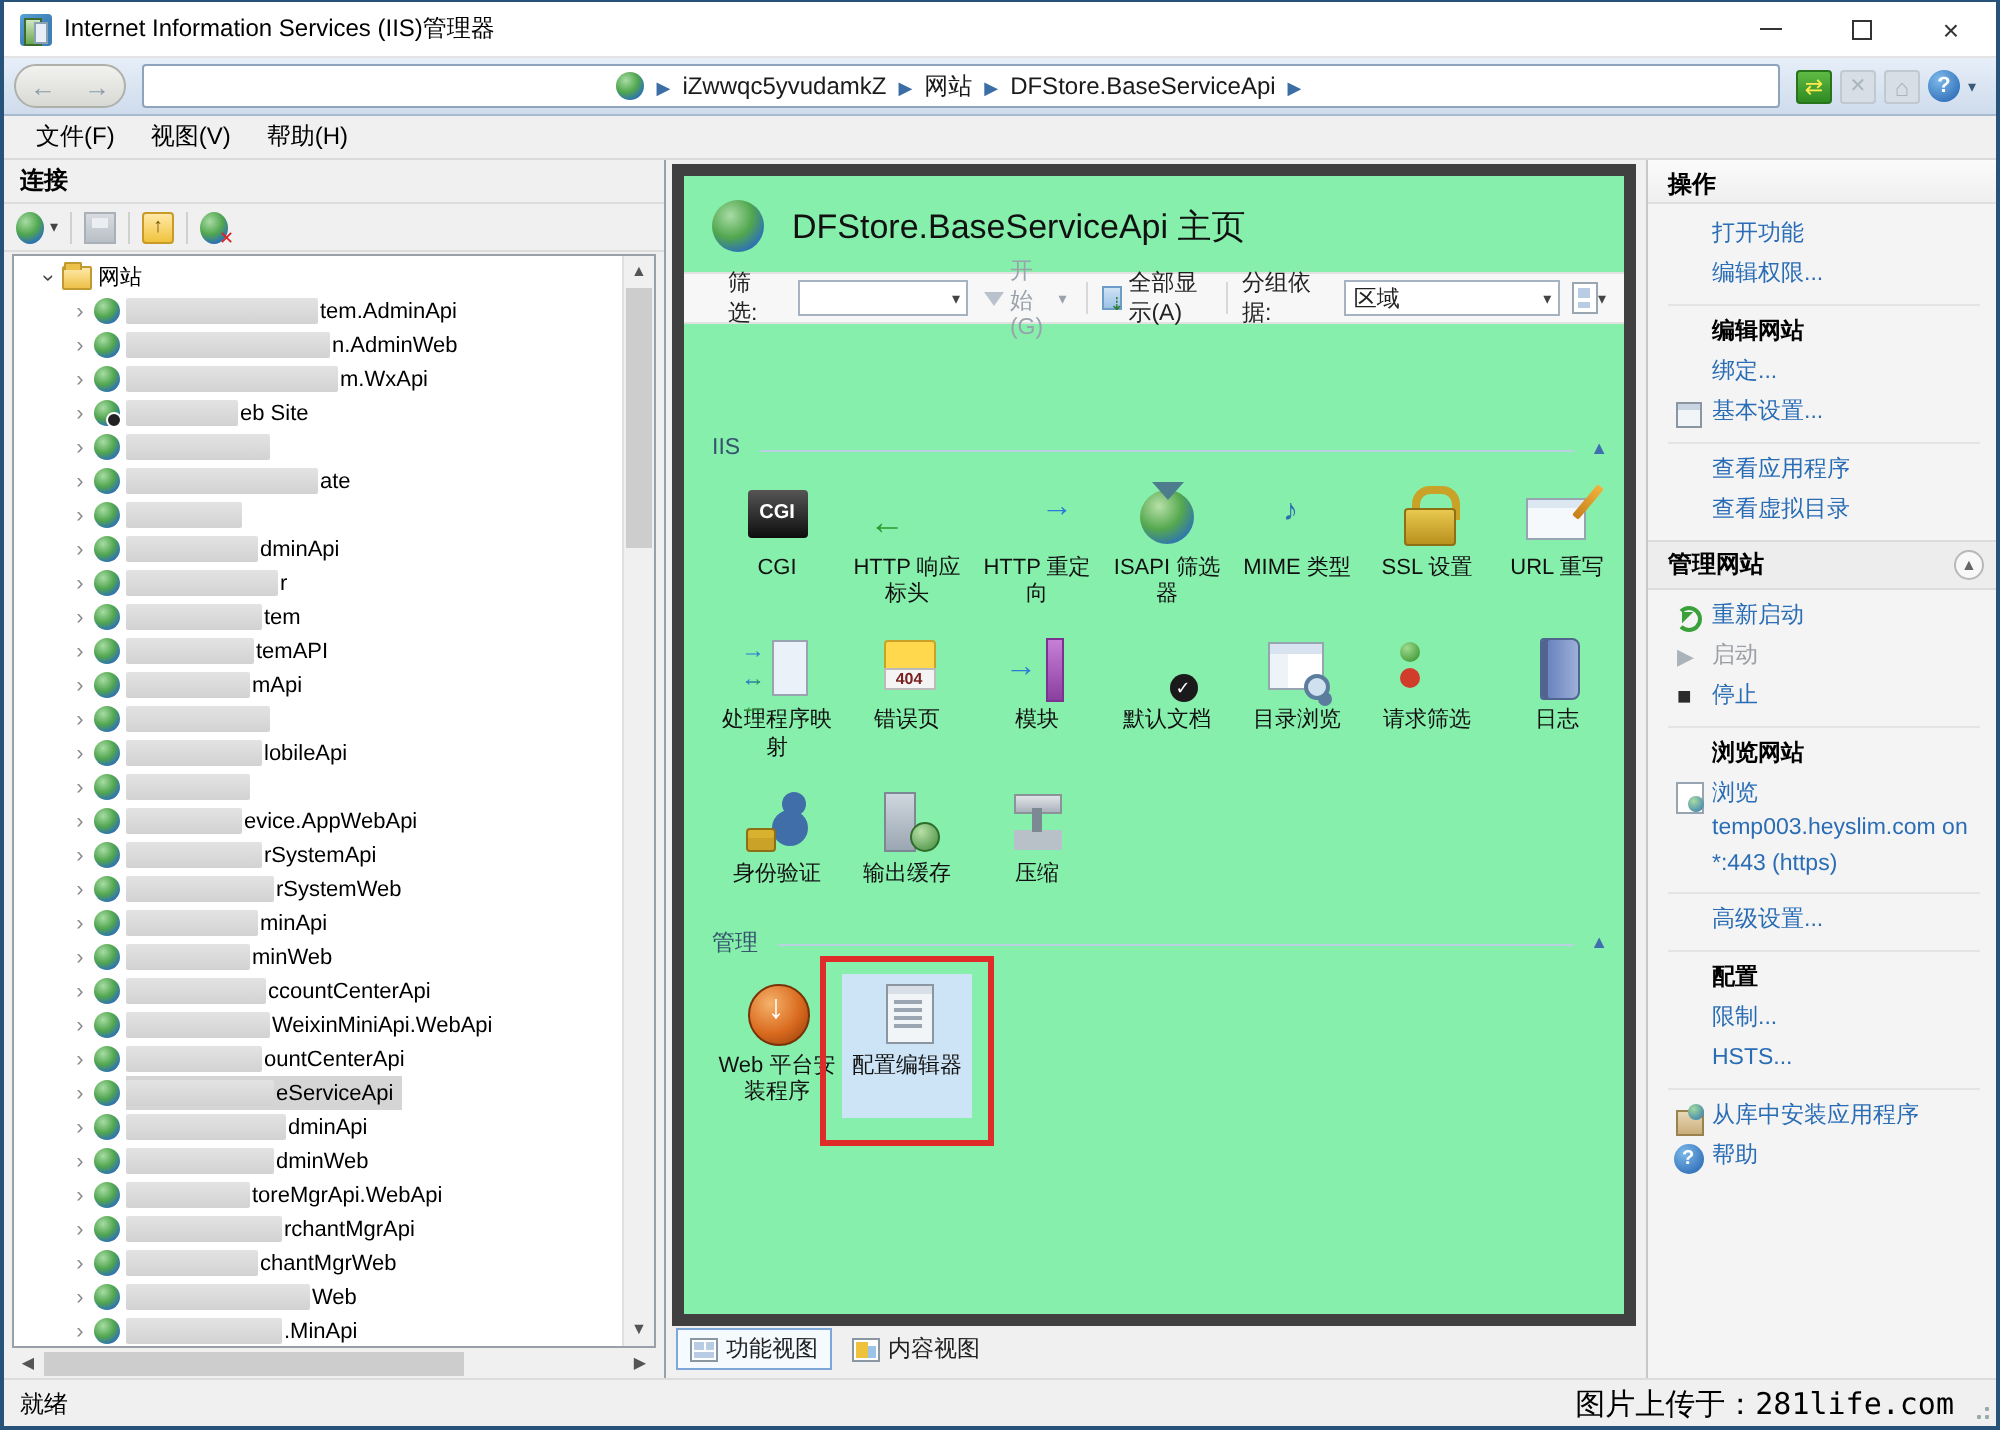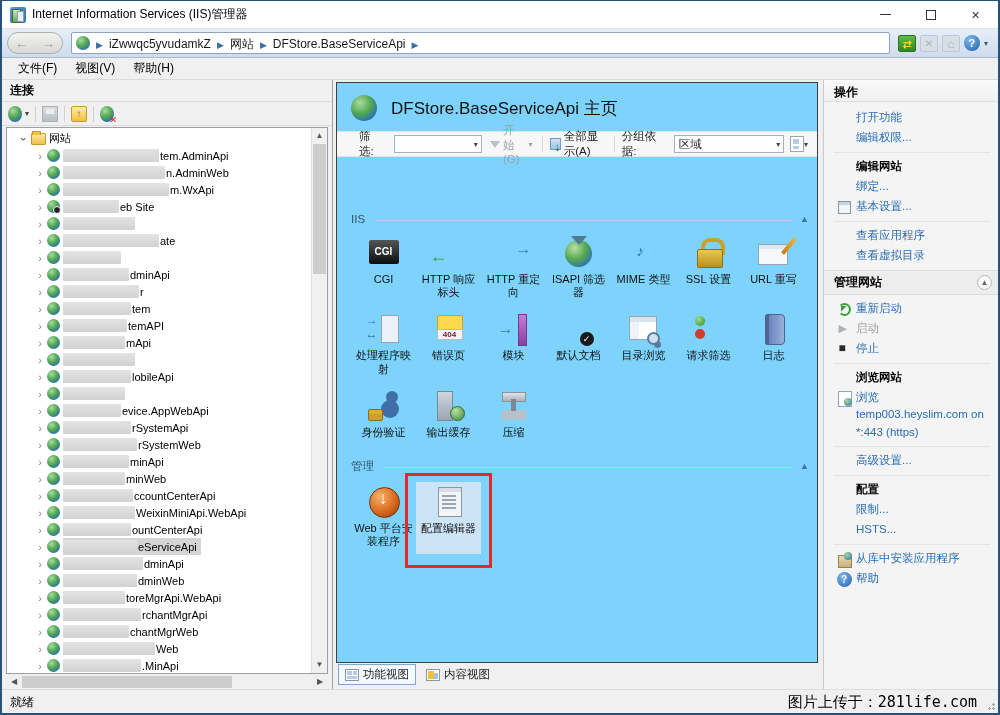--- a/index.html
+++ b/index.html
@@ -15,21 +15,21 @@
   #win-controls { margin-left:auto; display:flex; height:100%; }
   .win-btn { width:45px; height:100%; display:flex; align-items:center; justify-content:center; color:#333; font-size:13px; }
   .glyph-min { width:11px; height:1px; background:#333; }
   .glyph-max { width:10px; height:10px; border:1px solid #333; }
   .glyph-close { font-size:14px; line-height:1; }
 
   
   #addressbar { position:absolute; top:28px; left:0; right:0; height:29px; background:linear-gradient(#e6eef8,#cfdcec); border-bottom:1px solid #a8bacd; display:flex; align-items:center; }
   .nav-oval { width:56px; height:22px; margin-left:5px; background:linear-gradient(#f2f2f0,#d8d8d4); border:1px solid #b0b0aa; border-radius:11px; display:flex; align-items:center; justify-content:space-around; }
   .nav-arrow { color:#8a9aa8; font-size:13px; line-height:1; }
-  #crumb-box { flex:1; height:22px; margin:16px 8px; background:#fff; border:1px solid #8ea4bd; border-radius:2px; display:flex; align-items:center; padding-left:4px; overflow:hidden; }
+  #crumb-box { flex:1; height:22px; margin:16px 8px; background:#fff; border:1px solid #8ea4bd; border-radius:2px; display:flex; align-items:center; padding-left:4px; overflow:hidden;justify-content:center; }
   .globe { width:14px; height:14px; border-radius:50%; background:radial-gradient(circle at 35% 30%, #a8dca4 0%, #51a64f 45%, #2f74b0 75%, #1c4e85 100%); flex:0 0 14px; }
   .crumb-sep { color:#3b6ea5; font-size:9px; margin:0 6px; }
   .crumb { font-size:12px; color:#1a1a1a; white-space:nowrap; }
   #addr-icons { display:flex; align-items:center; gap:4px; margin-right:10px; }
   .addr-ic { width:18px; height:17px; border-radius:2px; position:relative; }
   .addr-go { background:linear-gradient(#5fba44,#2f8a22); border:1px solid #27741c; }
   .addr-go::before { content:"⇄"; position:absolute; inset:0; color:#ffe94d; font-size:11px; text-align:center; line-height:16px; }
   .addr-dis { background:#d7dee6; border:1px solid #c0c8d0; }
   .addr-dis::before { position:absolute; inset:0; text-align:center; line-height:16px; color:#aab4be; font-size:10px; }
   .addr-x::before { content:"✕"; }
@@ -76,21 +76,21 @@
 
   #v-scroll { position:absolute; top:0; right:0; width:16px; bottom:0; background:#f0f0f0; border-left:1px solid #e0e0e0; }
   .scr-btn { height:16px; text-align:center; font-size:8px; color:#555; line-height:16px; }
   #v-thumb { position:absolute; top:16px; left:1px; right:1px; height:130px; background:#cdcdcd; }
   #v-scroll .down { position:absolute; bottom:0; left:0; right:0; }
   #h-scroll { position:absolute; left:4px; right:4px; bottom:0; height:14px; background:#f0f0f0; display:flex; }
   #h-scroll .scr-btn { width:16px; height:14px; line-height:14px; }
   #h-thumb { width:210px; margin:1px 0; background:#cdcdcd; }
 
   
-  #feature-card { position:absolute; top:2px; left:2px; right:4px; bottom:26px; background:#7dd3fc; border:1px solid #404040; overflow:hidden; }
+  #feature-card { position:absolute; top:2px; left:2px; right:4px; bottom:26px; background:#86efac; border:6px solid #404040; overflow:hidden; }
   #page-header { display:flex; align-items:center; padding:12px 10px 10px 14px; }
   #page-header .globe { width:26px; height:26px; flex:0 0 26px; }
   #page-title { font-size:17px; color:#111; margin-left:14px; }
   #filter-bar { height:26px; background:#f7f7f7; border-top:1px solid #e2e2e2; border-bottom:1px solid #e2e2e2; display:flex; align-items:center; font-size:11.5px; color:#222; padding:0 6px; }
   .fb-label { margin:0 16px; }
   #filter-combo { width:120px; height:18px; background:#fff; border:1px solid #a5b2c1; display:flex; align-items:center; justify-content:flex-end; }
   .combo-caret { font-size:8px; color:#444; margin-right:3px; }
   .fb-group { display:flex; align-items:center; margin-left:8px; gap:3px; }
   .funnel { width:0; height:0; border-left:5px solid transparent; border-right:5px solid transparent; border-top:7px solid #b9c2cc; }
   .fb-dim { color:#9aa2ab; }

